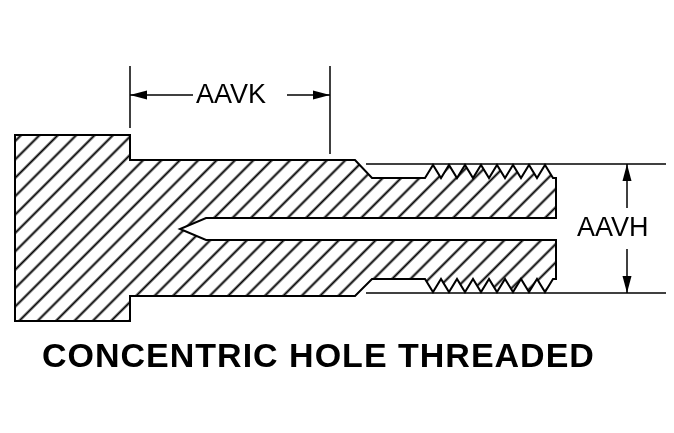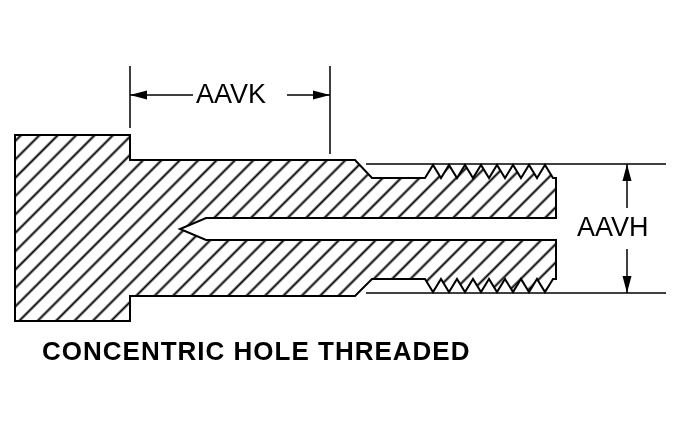--- a/index.html
+++ b/index.html
@@ -25,21 +25,21 @@
     color: #000000;
     background: #ffffff;
     padding: 0 3px;
     white-space: nowrap;
   }
   .dim-label-aavk { left: 193px; top: 79px; }
   .dim-label-aavh { left: 574px; top: 212px; text-align: center; }
   .drawing-caption {
     position: absolute;
     left: 42px; top: 336px;
-    font-size: 26px;
+    font-size: 34px;
     font-weight: bold;
     letter-spacing: 1px;
     color: #000000;
     white-space: nowrap;
   }
 </style>
 </head>
 <body>
 
 <div class="stage">

